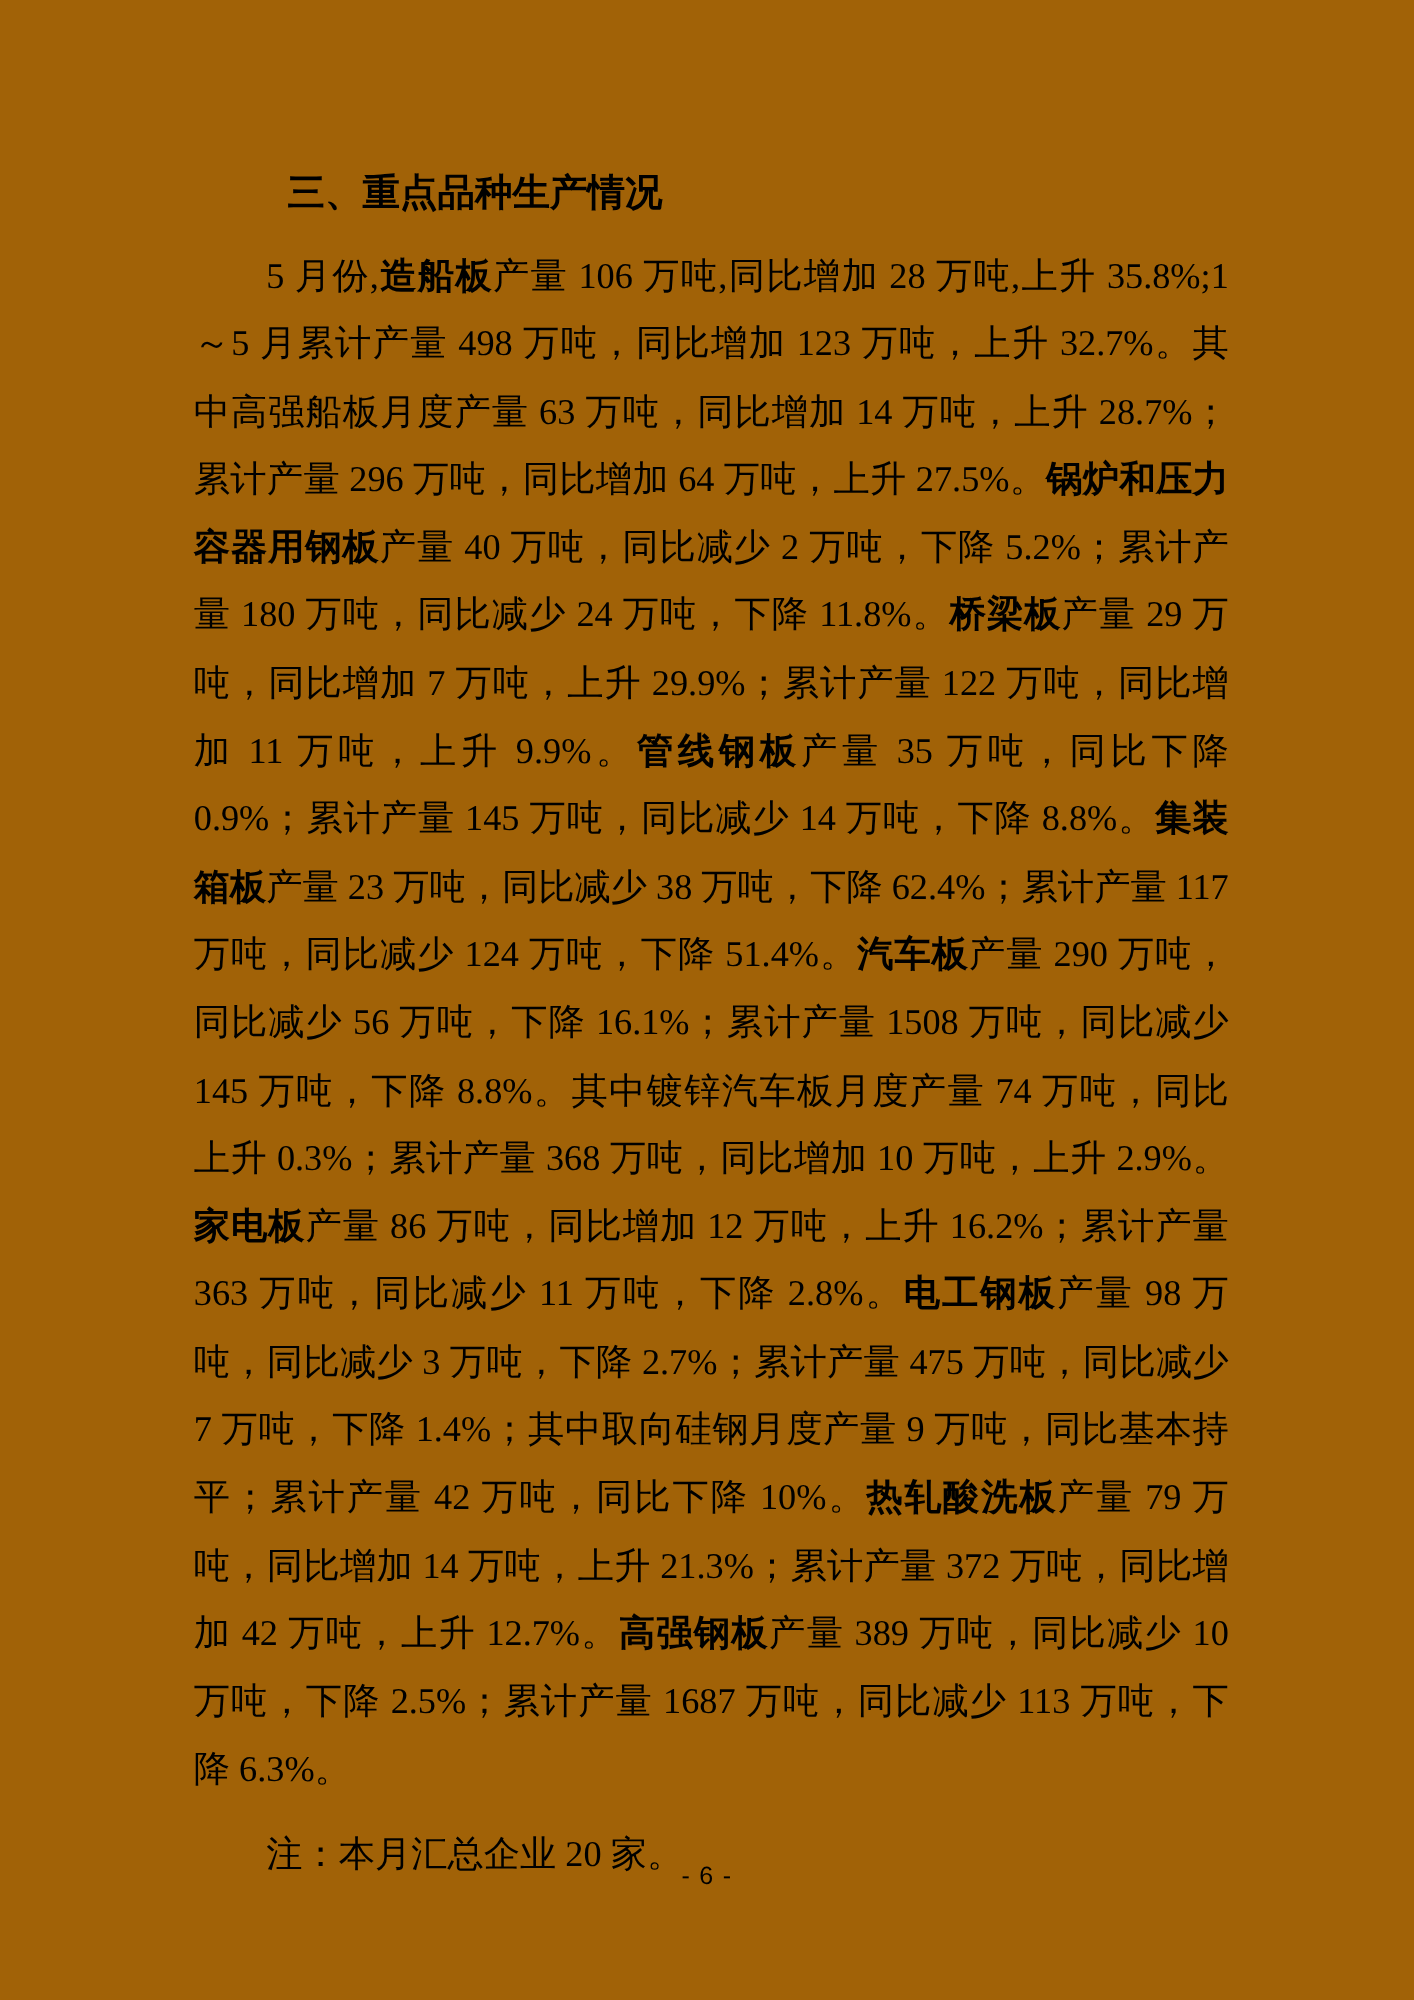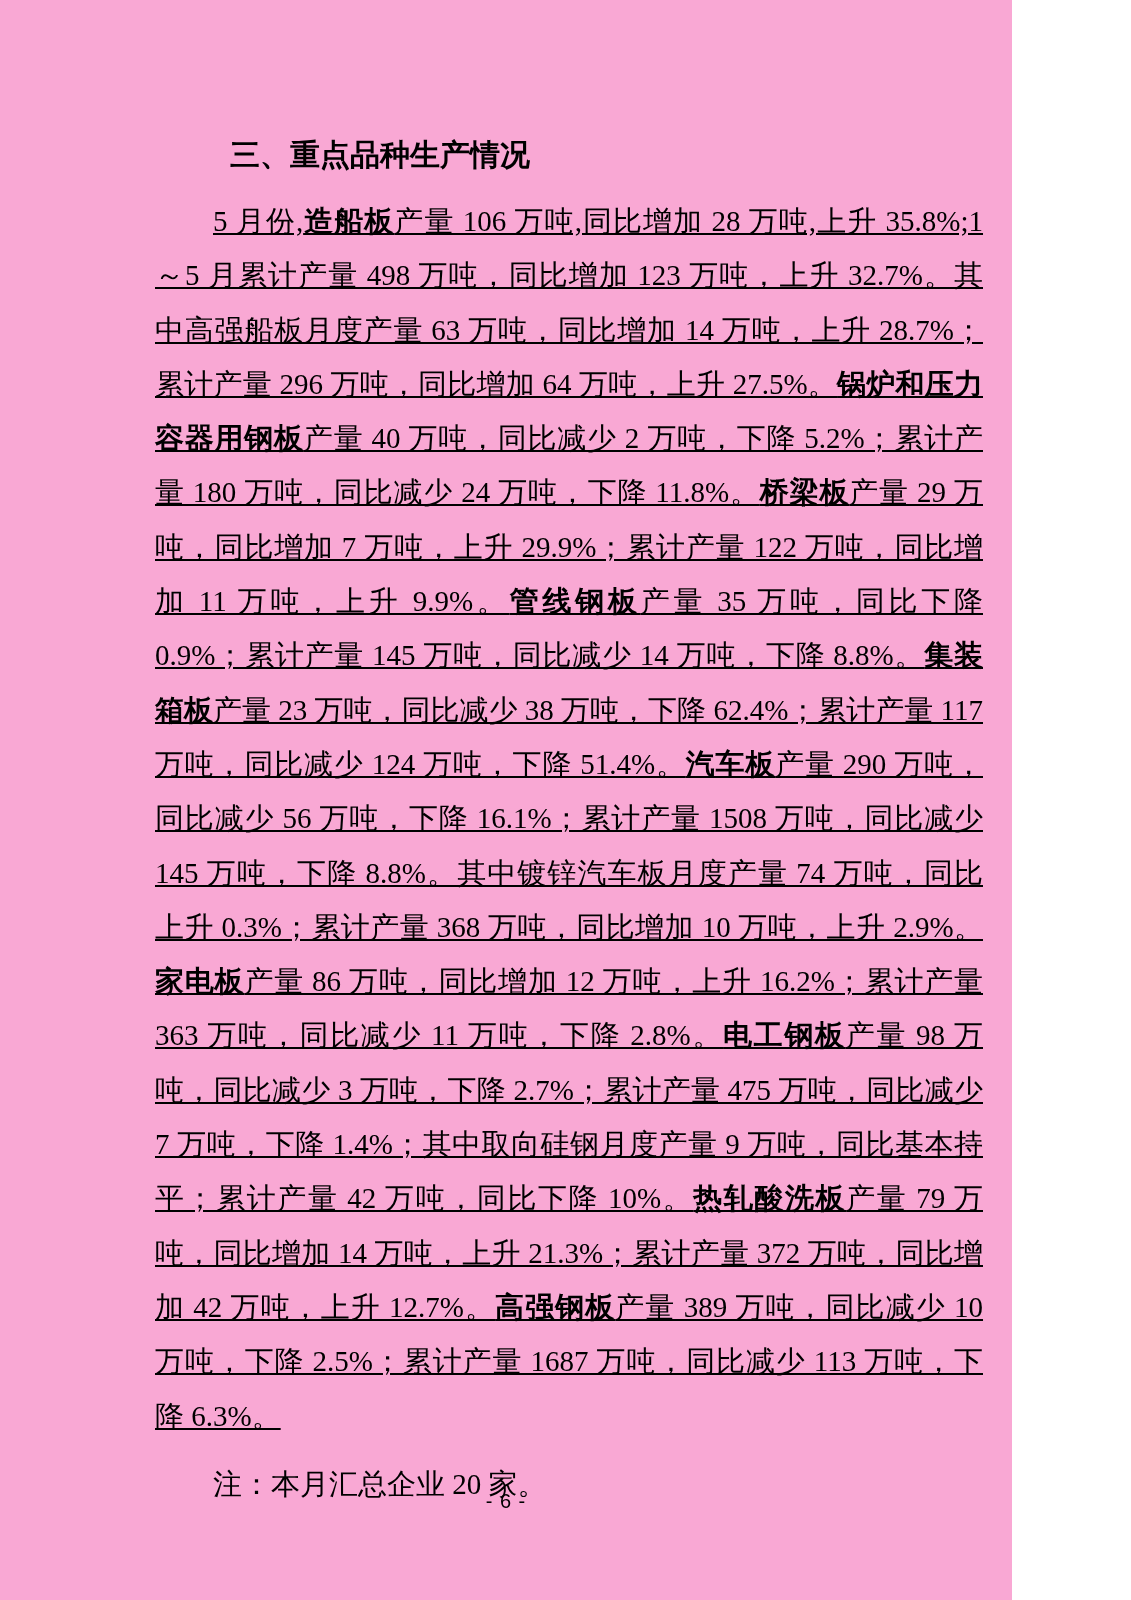--- a/index.html
+++ b/index.html
@@ -2,23 +2,23 @@
 <html><head>
 <meta charset="utf-8">
 <style>
   html, body {
     margin: 0;
     padding: 0;
     background: #ffffff;
   }
   .page {
     position: relative;
-    width: 1012px;
+    width: 1131px;
     height: 1600px;
-    background: #f9a8d4;
+    background: #a16207;
     color: #000000;
     font-family: "Liberation Serif", "DejaVu Serif", serif;
     overflow: hidden;
   }
   .content {
     position: absolute;
     left: 155px;
     top: 128px;
     width: 828px;
   }
@@ -29,21 +29,20 @@
     line-height: 54px;
     margin: 0 0 12px 0;
     padding-left: 75px;
   }
   .body-text {
     font-size: 29px;
     line-height: 54.3px;
     text-align: justify;
     text-indent: 2em;
     margin: 0;
-    text-decoration: underline;
   }
   .bold-run {
     font-weight: 700;
   }
   .note {
     font-size: 29px;
     line-height: 54px;
     text-indent: 2em;
     margin: 14px 0 0 0;
   }

